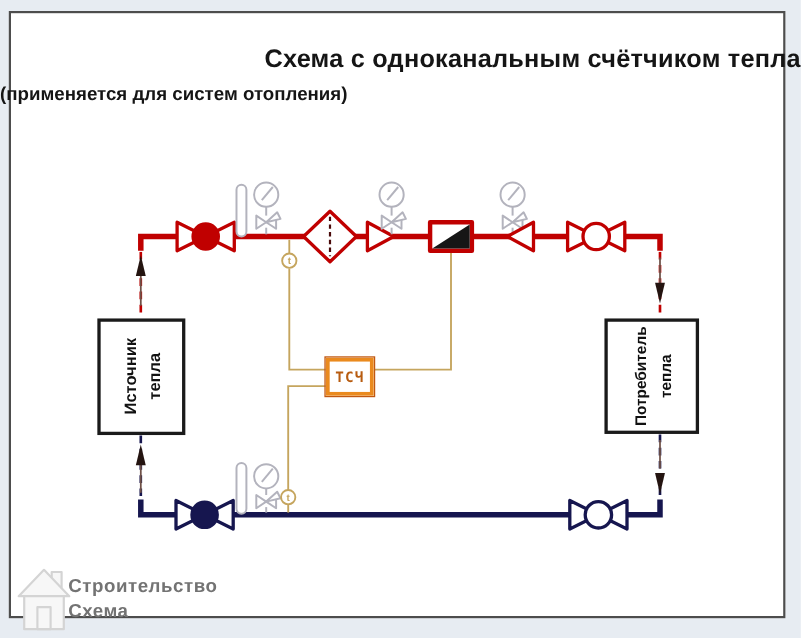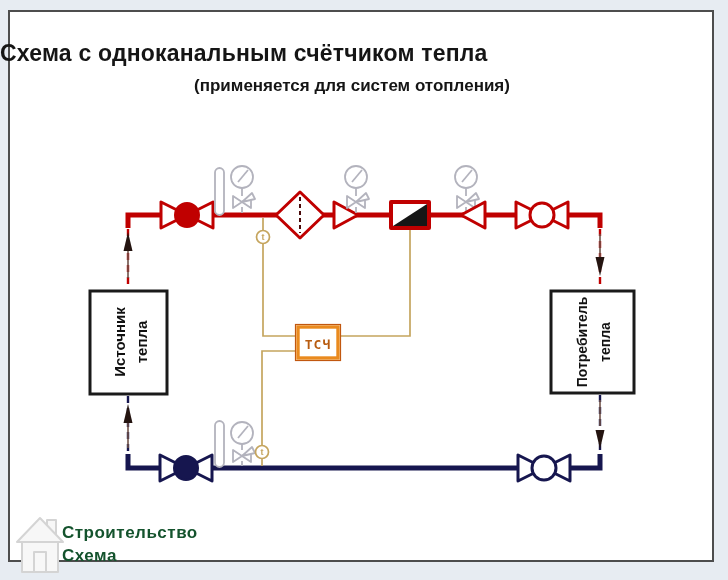--- a/index.html
+++ b/index.html
@@ -7,25 +7,25 @@
     width:728px;height:580px;position:relative;
     background:#e7ecf2;
     font-family:"Liberation Sans", sans-serif;
     overflow:hidden;
   }
   .frame{
     position:absolute;left:8px;top:10px;width:706px;height:552px;
     background:#ffffff;border:2px solid #4d4d4d;box-sizing:border-box;
   }
   .title{
-    position:absolute;left:0;top:40px;width:728px;text-align:left;
+    position:absolute;left:0;top:40px;width:728px;text-align:right;
     font-size:23px;font-weight:bold;color:#151515;letter-spacing:0.2px;
   }
   .subtitle{
-    position:absolute;left:0;top:76px;width:704px;text-align:center;
+    position:absolute;left:0;top:76px;width:704px;text-align:left;
     font-size:17px;font-weight:bold;color:#151515;
   }
   svg.schem{position:absolute;left:0;top:0;}
   
   .pipe-supply{stroke:var(--c-supply);stroke-width:5;fill:none;}
   .pipe-return{stroke:var(--c-return);stroke-width:5;fill:none;}
   .dash-supply{stroke:var(--c-supply);stroke-width:2.4;fill:none;stroke-dasharray:7 5;}
   .dash-return{stroke:var(--c-return);stroke-width:2.4;fill:none;stroke-dasharray:7 5;}
   .red-out{stroke:var(--c-supply);stroke-width:3;fill:#ffffff;stroke-linejoin:round;}
   .red-fill{stroke:var(--c-supply);stroke-width:2;fill:var(--c-supply);}
@@ -41,21 +41,21 @@
   .box-r{stroke:var(--c-box);stroke-width:3;fill:#ffffff;}
   .box-label{fill:#111111;font:bold 15px "Liberation Sans",sans-serif;text-anchor:middle;dominant-baseline:central;}
   .box-label.small{font-size:14px;}
   .meter-outer{stroke:#c1570f;stroke-width:1.2;fill:none;}
   .meter-r{stroke:var(--c-meter);stroke-width:3.4;fill:#ffffff;}
   .meter-label{fill:var(--c-meter-text);font:bold 13px "DejaVu Sans Mono",monospace;text-anchor:middle;dominant-baseline:central;letter-spacing:1px;}
   .filt-dash{stroke:#4a0a0a;stroke-width:2;stroke-dasharray:4 3;fill:none;}
   .fm-black{fill:#161616;}
   
   .wm-text{
-    position:absolute;color:#14532d;font-size:17px;font-weight:bold;line-height:23px;
+    position:absolute;color:#737373;font-size:17px;font-weight:bold;line-height:23px;
     letter-spacing:0.5px;
   }
   .wm-house{position:absolute;left:13px;top:510px;}
 </style>
 </head>
 <body>
 
 <div class="frame"></div>
 
 <div class="title">Схема с одноканальным счётчиком тепла</div>

